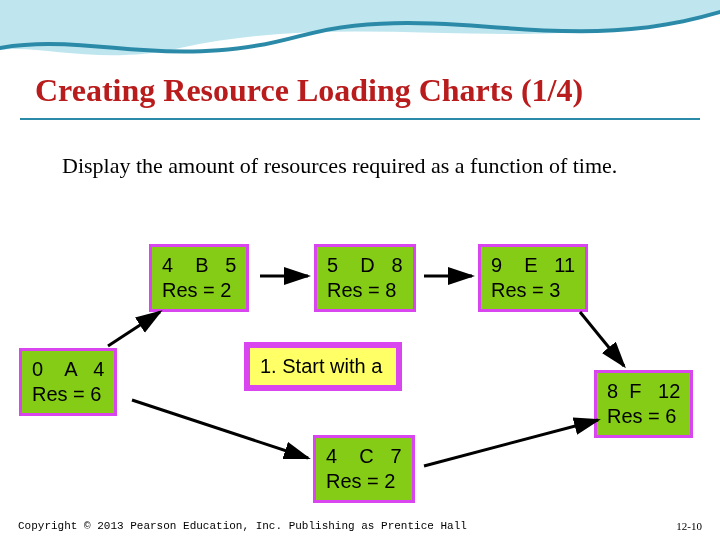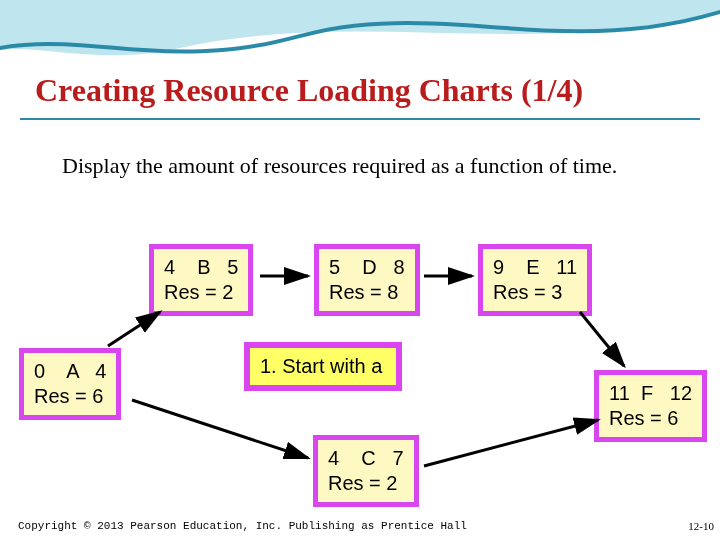--- a/index.html
+++ b/index.html
@@ -1,24 +1,24 @@
 <!DOCTYPE html>
 <html><head>
 <meta charset="utf-8">
 <style>
   html,body{margin:0;padding:0;width:720px;height:540px;font-family:Georgia,'Times New Roman',serif;background:#fff;overflow:hidden;position:relative}
   .swoosh{position:absolute;top:0;left:0;width:720px;height:80px;pointer-events:none}
   .title{position:absolute;top:72px;left:35px;font-size:32px;font-weight:bold;color:#b91c1c}
   .underline{position:absolute;top:118px;left:20px;width:680px;height:2px;background:#2a8aa8}
   .subtitle{position:absolute;top:152px;left:62px;width:560px;font-size:22px;color:#000;line-height:1.3}
-  .node{position:absolute;border:5px solid #d946ef;background:#fef9c3;font-family:Arial,Helvetica,sans-serif;font-size:20px;padding:6px 10px;line-height:1.25;white-space:pre}
+  .node{position:absolute;border:3px solid #d946ef;background:#84cc16;font-family:Arial,Helvetica,sans-serif;font-size:20px;padding:6px 10px;line-height:1.25;white-space:pre}
   .callout{position:absolute;border:6px solid #d946ef;background:#ffff66;font-family:Arial,Helvetica,sans-serif;font-size:20px;padding:6px 14px 6px 10px;line-height:1.25}
   svg.arrows{position:absolute;top:0;left:0;width:720px;height:540px;pointer-events:none}
   .copyright{position:absolute;bottom:8px;left:18px;font-size:11px;font-family:Liberation Mono, monospace;color:#000}
-  .pagenum{position:absolute;bottom:8px;right:6px;font-size:11px;font-family:Georgia,serif;color:#000}
+  .pagenum{position:absolute;bottom:8px;right:18px;font-size:11px;font-family:Georgia,serif;color:#000}
 </style>
 </head>
 <body>
 
 <svg class="swoosh" viewBox="0 0 720 80">
   <path d="M0,0 L720,0 L720,12 C520,60 360,8 180,48 C100,66 40,44 0,50 Z" fill="#bfe6ef"></path>
   <path d="M0,46 C90,30 170,70 300,34 C440,-4 560,58 720,10 L720,14 C560,62 440,0 300,38 C170,74 90,34 0,50 Z" fill="#2a8aa8"></path>
 </svg>
 
 <div class="title">Creating Resource Loading Charts (1/4)</div>
@@ -33,21 +33,21 @@
 
 <div class="node" style="top:244px;left:314px"><span>5    D   8</span>
 <span>Res = 8</span></div>
 
 <div class="node" style="top:244px;left:478px"><span>9    E   11</span>
 <span>Res = 3</span></div>
 
 <div class="node" style="top:435px;left:313px"><span>4    C   7</span>
 <span>Res = 2</span></div>
 
-<div class="node" style="top:370px;left:594px"><span>11  F   12</span>
+<div class="node" style="top:370px;left:594px"><span>8  F   12</span>
 <span>Res = 6</span></div>
 
 <div class="callout" style="top:342px;left:244px">
   <div>1. Start with a</div>
 </div>
 
 <svg class="arrows" viewBox="0 0 720 540">
   <defs>
     <marker id="ah" markerWidth="10" markerHeight="10" refX="8" refY="3" orient="auto" markerUnits="strokeWidth">
       <path d="M0,0 L9,3 L0,6 Z" fill="#000"></path>

